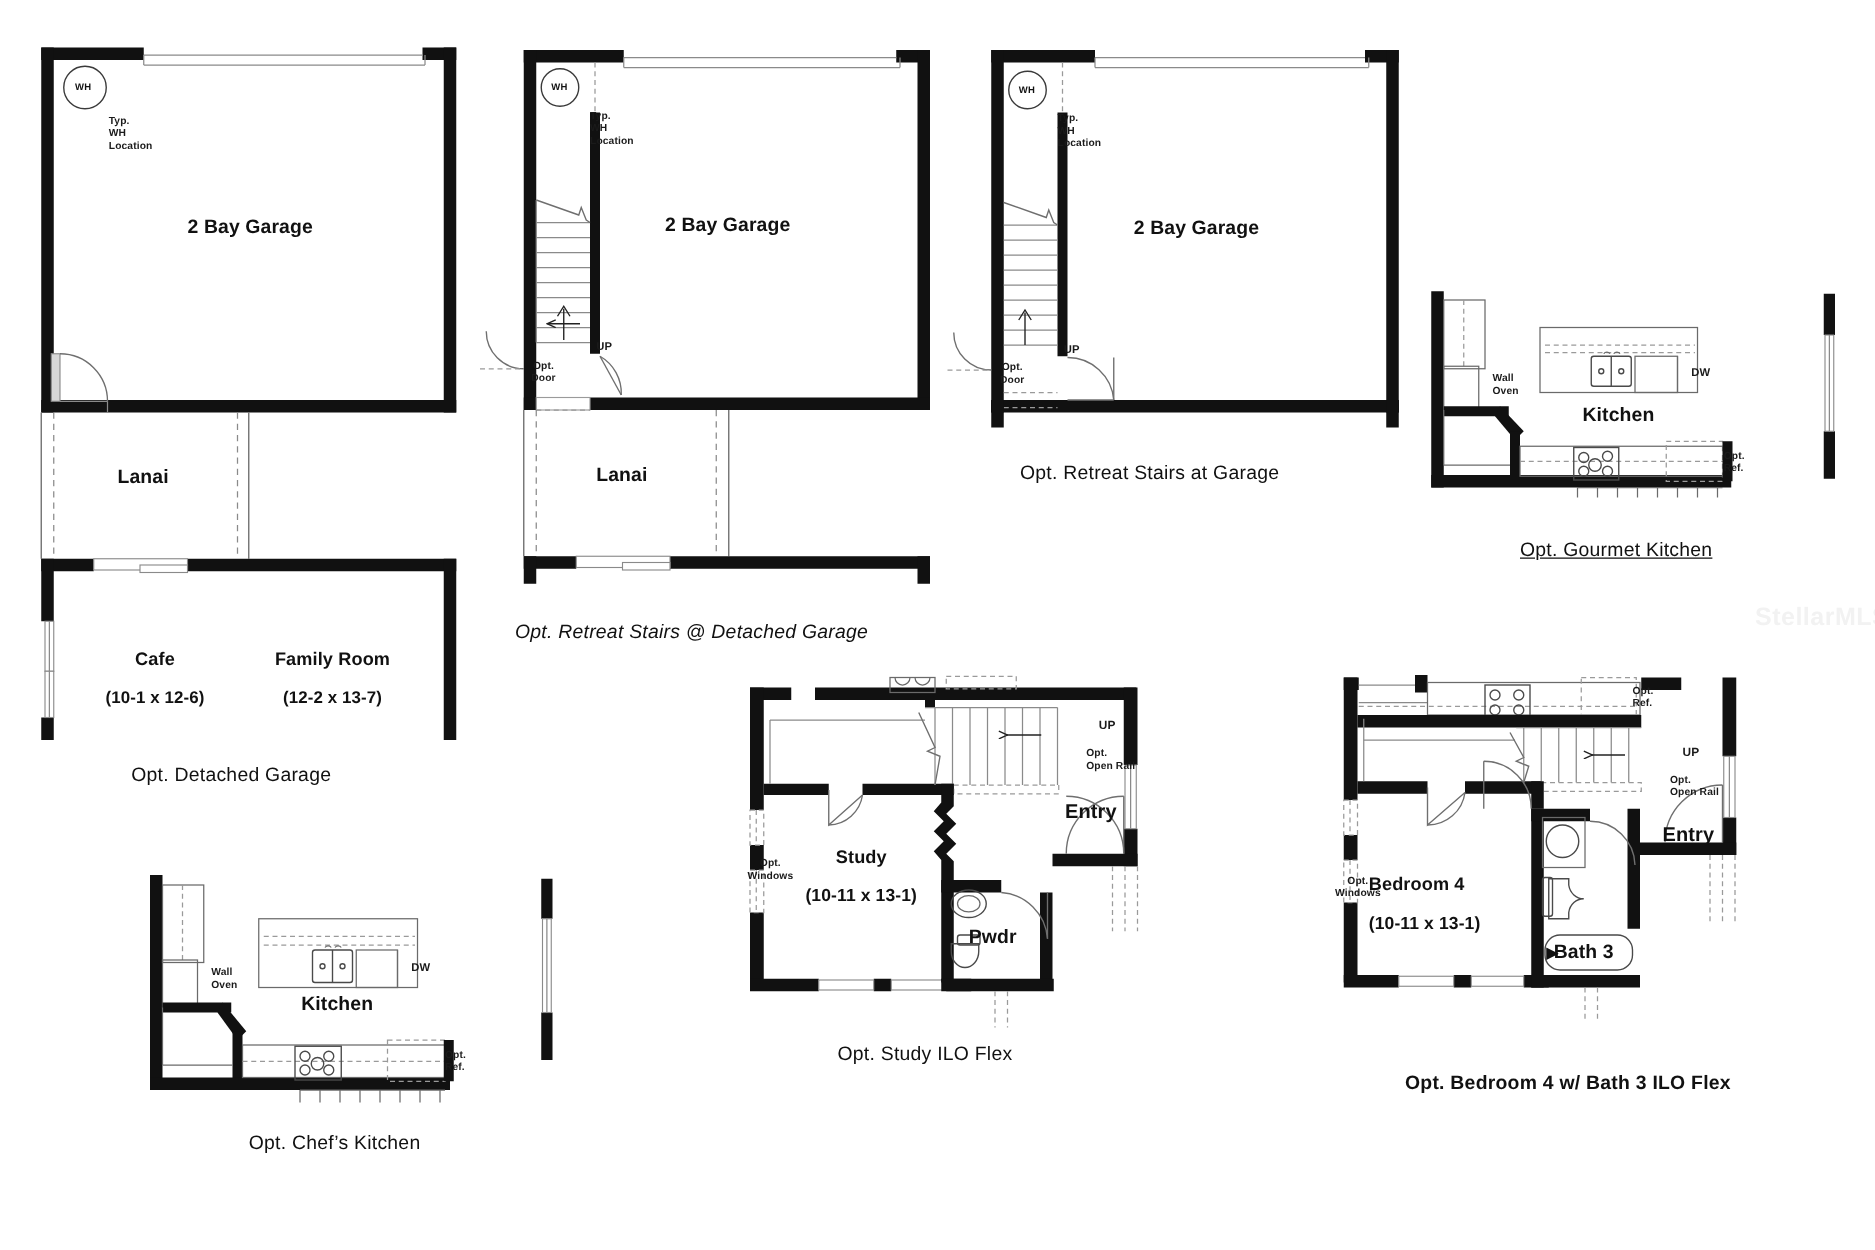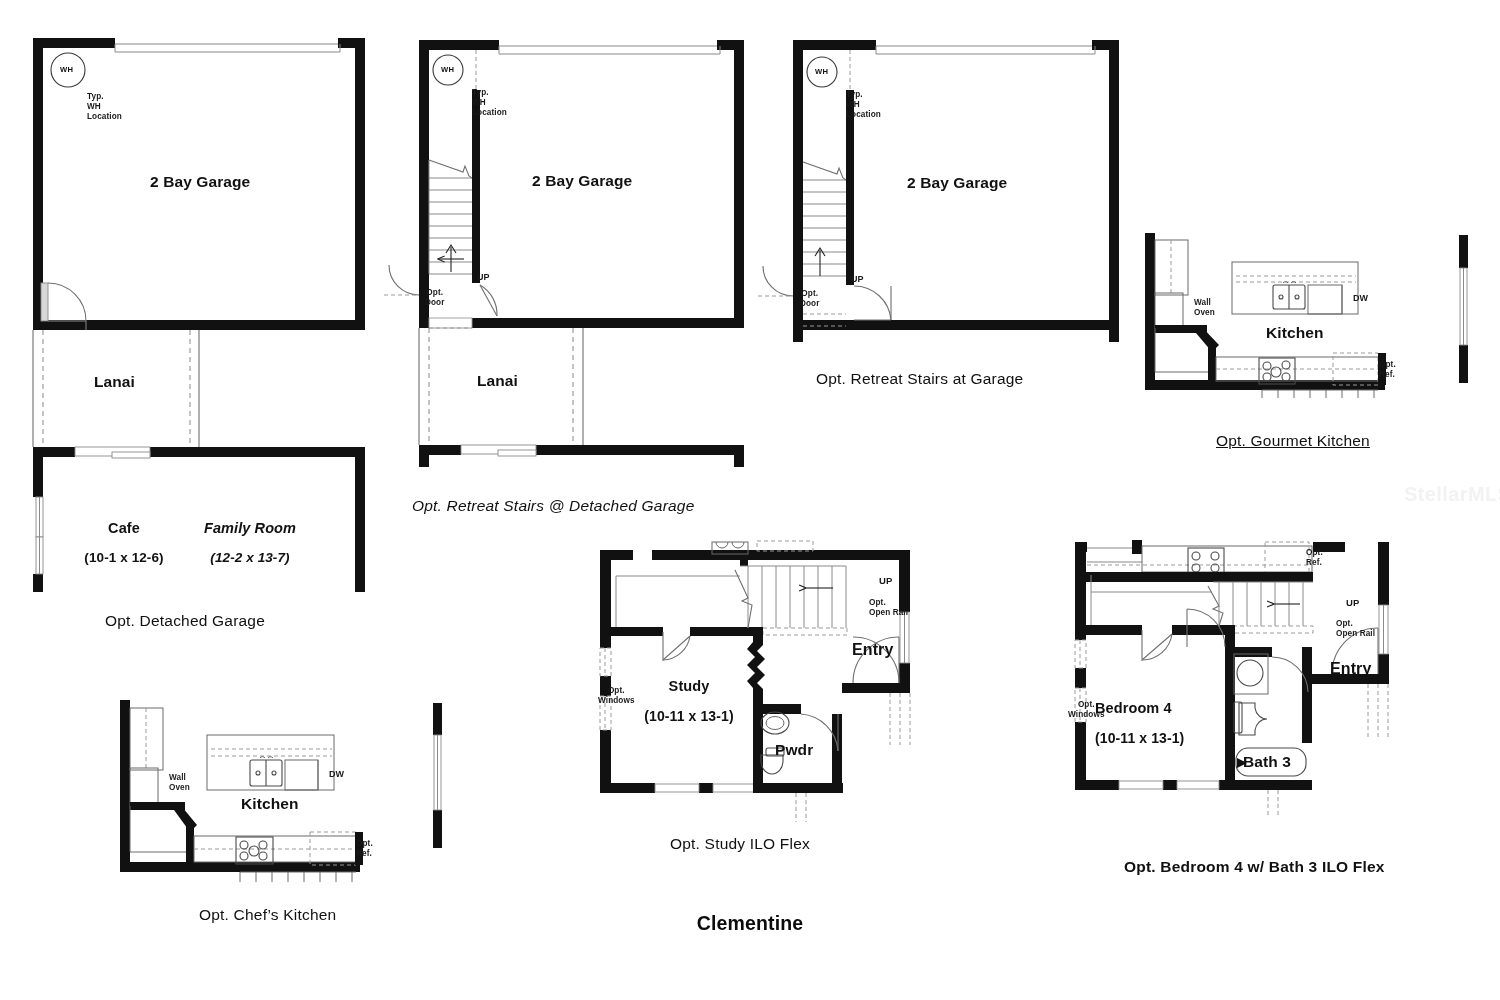--- a/index.html
+++ b/index.html
@@ -515,21 +515,21 @@
     <span>Typ.</span><br>
     <span>WH</span><br>
     <span>Location</span>
   </div>
   <div class="roomlbl big" style="left:150px;top:173px;">2 Bay Garage</div>
   <div class="roomlbl big" style="left:94px;top:373px;">Lanai</div>
   <div class="roomlbl" style="left:78px;top:520px;text-align:center;width:92px;">
     <span>Cafe</span>
     <span class="dim">(10-1 x 12-6)</span>
   </div>
-  <div class="roomlbl" style="left:180px;top:520px;text-align:center;width:140px;font-style:italic;">
+  <div class="roomlbl" style="left:196px;top:520px;text-align:center;width:140px;">
     <span>Family Room</span>
     <span class="dim">(12-2 x 13-7)</span>
   </div>
   <div class="cap" style="left:105px;top:612px;">Opt. Detached Garage</div>
 
   <div class="whtxt" style="left:441px;top:65px;">WH</div>
   <div class="tiny" style="left:436px;top:88px;">
     <span>Typ.</span><br>
     <span>WH</span><br>
     <span>Location</span>
@@ -613,18 +613,17 @@
   </div>
   <div class="roomlbl" style="left:1095px;top:700px;text-align:left;width:160px;">
     <span class="big">Bedroom 4</span>
     <span class="dim" style="font-size:14px;">(10-11 x 13-1)</span>
   </div>
   <div class="roomlbl big" style="left:1243px;top:753px;">Bath 3</div>
   <div class="roomlbl big" style="left:1330px;top:660px;font-size:16px;">Entry</div>
   <div class="cap" style="left:1124px;top:858px;font-weight:bold;">Opt. Bedroom 4 w/ Bath 3 ILO Flex</div>
 
   <div class="title" style="left:0;top:910px;">
-    <div>Clementine</div>
   </div>
 
   <div class="wm" style="left:1404px;top:483px;">StellarMLS</div>
 
 </div>
 
 </body></html>

